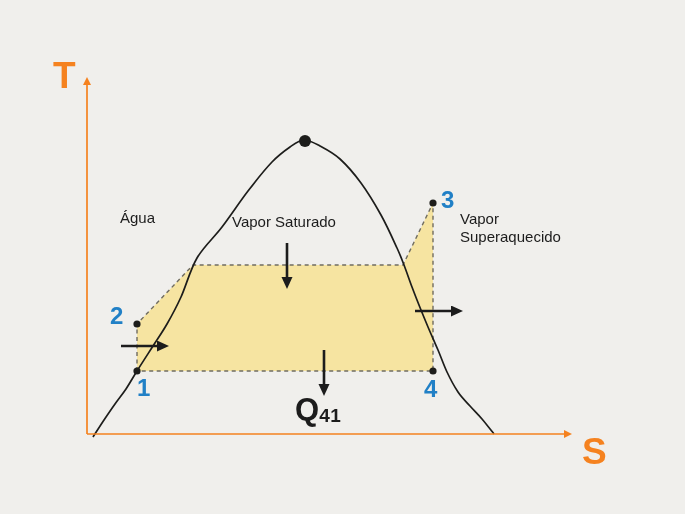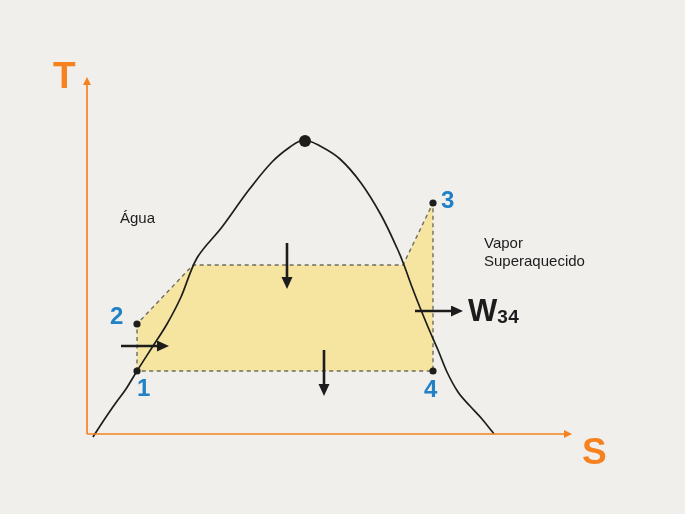--- a/index.html
+++ b/index.html
@@ -28,21 +28,21 @@
   .pt { position: absolute; color: var(--blue); font-weight: 700; font-size: 24px; line-height: 1; }
   .proc { position: absolute; color: var(--ink); font-weight: 700; font-size: 31px; line-height: 1; }
   .proc .sub { font-size: 19px; vertical-align: -2px; letter-spacing: 0.5px; }
 
   [data-name="t-axis-label"] { left: 53px; top: 57px; }
   [data-name="s-axis-label"] { left: 582px; top: 433px; }
   [data-name="toda-materia-logo"] { position: absolute; right: 36px; top: 36px; color: #161616;
       font-size: 16px; font-weight: 700; letter-spacing: -0.2px; line-height: 1.2; }
   [data-name="agua-label"] { left: 120px; top: 209px; }
   [data-name="vapor-saturado-label"] { left: 232px; top: 213px; }
-  [data-name="vapor-superaquecido-label"] { left: 484px; top: 210px; margin-top: 24px; }
+  [data-name="vapor-superaquecido-label"] { left: 460px; top: 210px; }
   [data-name="point-1-label"] { left: 137px; top: 376px; }
   [data-name="point-2-label"] { left: 110px; top: 304px; }
   [data-name="point-3-label"] { left: 441px; top: 188px; }
   [data-name="point-4-label"] { left: 424px; top: 377px; }
   [data-name="work-output-label"] { left: 468px; top: 295px; }
   [data-name="heat-rejection-label"] { left: 295px; top: 394px; }
 </style>
 </head>
 <body>
 
@@ -70,22 +70,23 @@
         <circle cx="137" cy="324" r="3.6" data-name="state-point-2-dot" class="dot"></circle>
         <circle cx="433" cy="203" r="3.6" data-name="state-point-3-dot" class="dot"></circle>
         <circle cx="433" cy="371" r="3.6" data-name="state-point-4-dot" class="dot"></circle>
       </g>
   </svg>
 
   <div class="axis-letter" data-name="t-axis-label">T</div>
   <div class="axis-letter" data-name="s-axis-label">S</div>
 
   <div class="lbl" data-name="agua-label">Água</div>
+  <div class="lbl" data-name="vapor-saturado-label">Vapor Saturado</div>
   <div class="lbl" data-name="vapor-superaquecido-label">Vapor
 Superaquecido</div>
 
   <div class="pt" data-name="point-1-label">1</div>
   <div class="pt" data-name="point-2-label">2</div>
   <div class="pt" data-name="point-3-label">3</div>
   <div class="pt" data-name="point-4-label">4</div>
 
-  <div class="proc" data-name="work-output-label"><span data-name="work-output-symbol">W</span><span class="sub" data-name="work-output-subscript">34</span></div>
+  <div class="proc" data-name="heat-rejection-label"><span data-name="heat-rejection-symbol">Q</span><span class="sub" data-name="heat-rejection-subscript">41</span></div>
 </div>
 
 </body></html>

